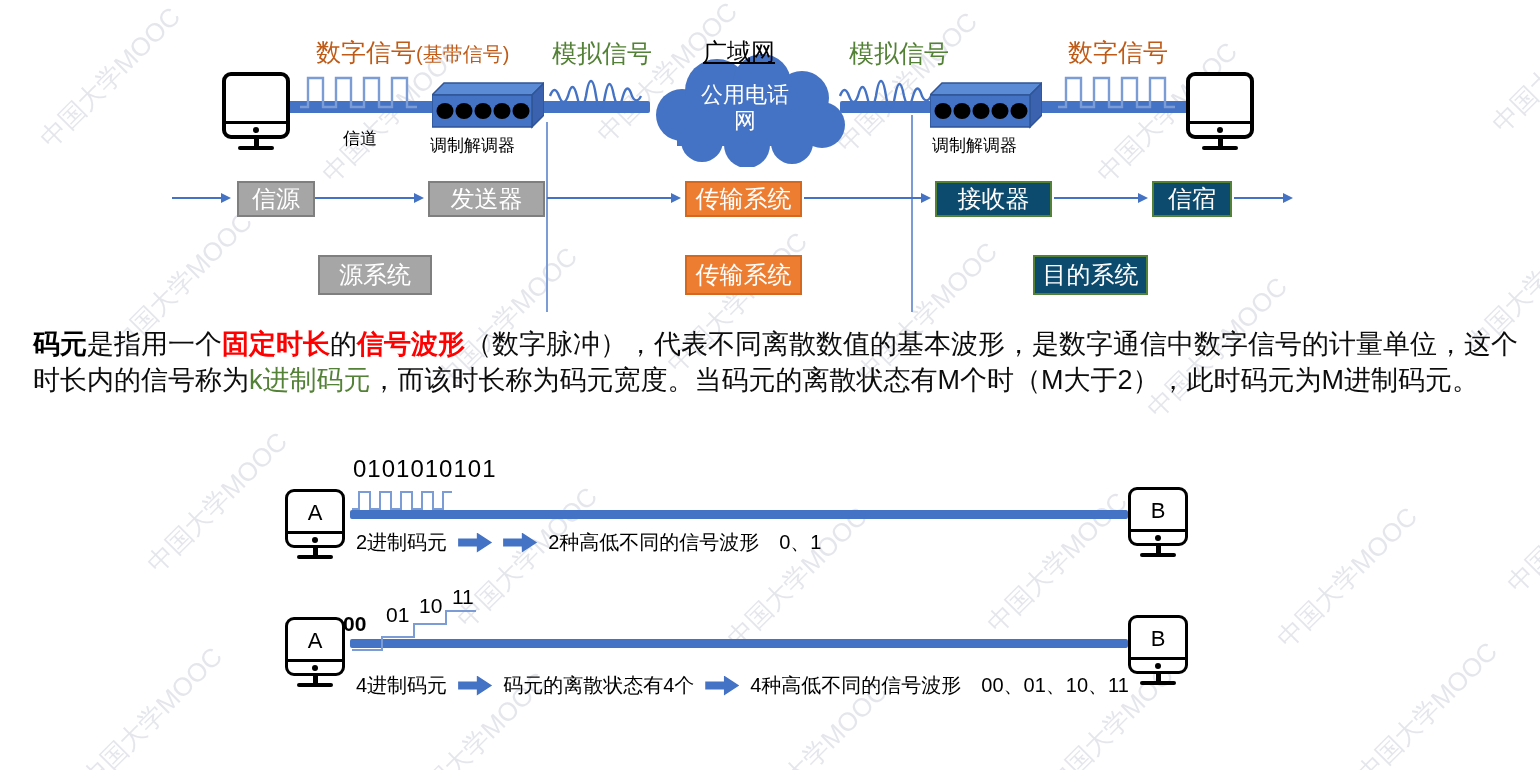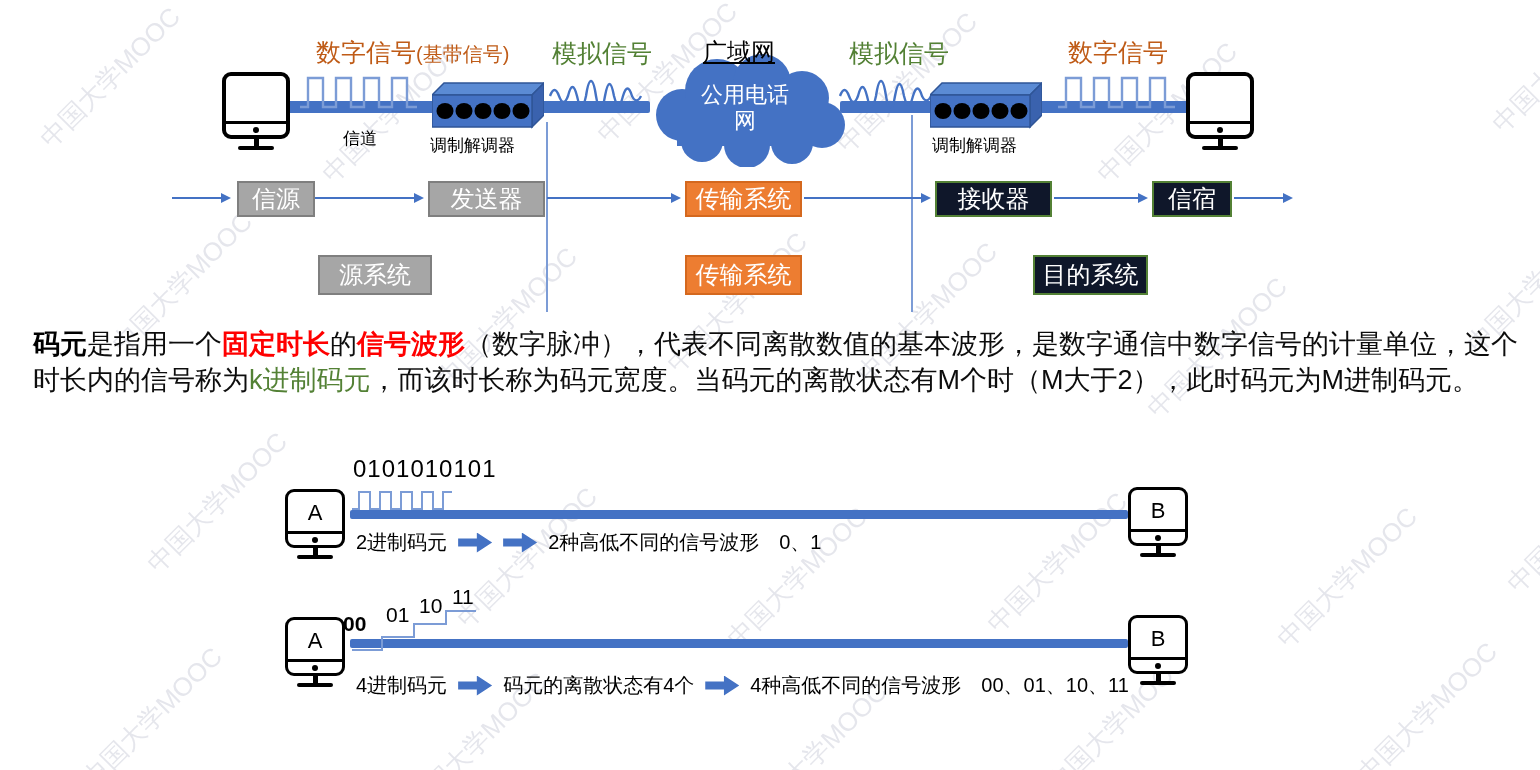--- a/index.html
+++ b/index.html
@@ -38,21 +38,21 @@
   .lbl-small{color:#000;font-size:17px;}
 
   
   .cloud-text{position:absolute;text-align:center;color:#fff;font-size:22px;line-height:26px;z-index:4;font-weight:500;}
 
   
   .fbox{position:absolute;display:flex;align-items:center;justify-content:center;color:#fff;
         font-size:24px;z-index:3;box-sizing:border-box;font-weight:400;}
   .fbox.gray{background:#A6A6A6;border:2px solid #7F7F7F;}
   .fbox.orange{background:#ED7D31;border:2px solid #D4681E;}
-  .fbox.green{background:#0f172a;border:2px solid #538135;}
+  .fbox.green{background:#0c4a6e;border:2px solid #538135;}
 
   
   .harrow{position:absolute;height:0;border-top:2px solid #4472C4;z-index:2;}
   .harrow::after{content:'';position:absolute;right:-9px;top:-6px;width:0;height:0;
                  border-left:10px solid #4472C4;border-top:5px solid transparent;border-bottom:5px solid transparent;}
 
   
   .para{position:absolute;font-size:27px;line-height:36px;color:#0d0d0d;z-index:4;}
   .seg-bold{font-weight:bold;color:#000;}
   .seg-normal{}

